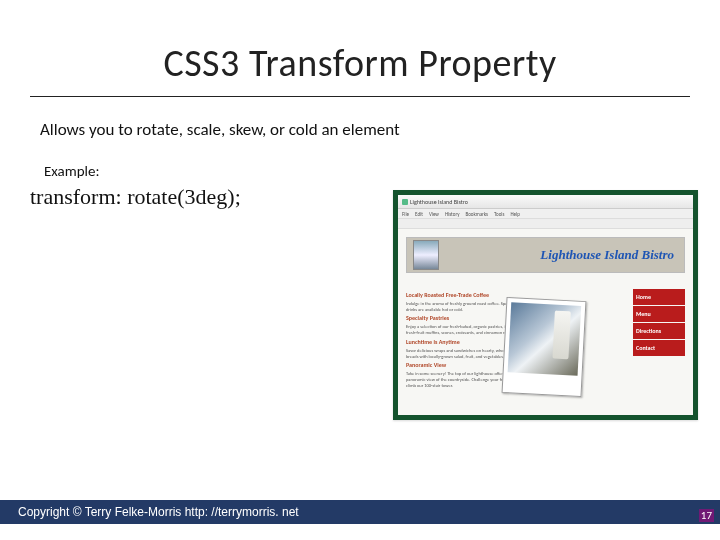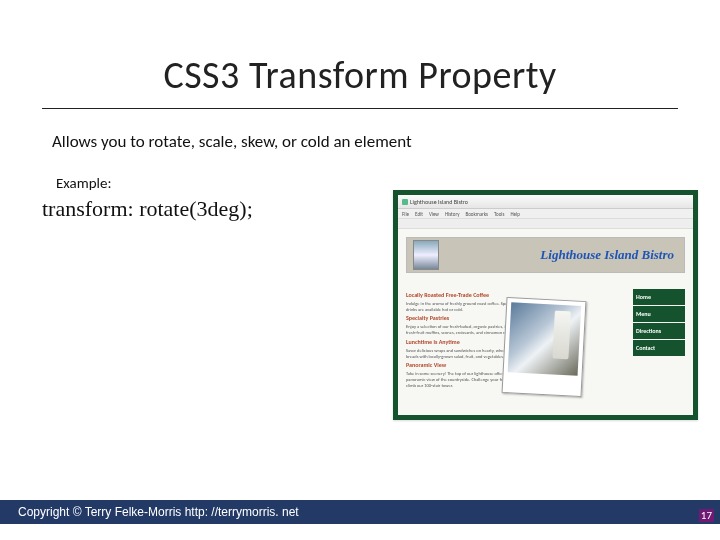--- a/index.html
+++ b/index.html
@@ -9,21 +9,21 @@
     background: #fff;
     font-family: Calibri, "Segoe UI", Arial, sans-serif;
     color: #000;
     position: relative;
     overflow: hidden;
   }
   .slide {
     width: 100%;
     height: 100%;
     position: relative;
-    padding: 12px;
+    padding: 0;
   }
   .title {
     text-align: center;
     font-size: 38px;
     font-weight: 400;
     font-family: "Calibri Light", Calibri, sans-serif;
     color: #222;
     padding: 40px 80px 6px 80px;
     letter-spacing: 0.5px;
   }
@@ -132,21 +132,21 @@
   }
   .ss-main h4 { color: #b1492b; font-size: 6px; margin: 3px 0 1px; }
   .ss-main p { color:#555; font-size:4.5px; margin-bottom:1px; max-width: 120px;}
   .ss-nav {
     width: 52px;
     display: flex;
     flex-direction: column;
     gap: 1px;
   }
   .ss-nav .navbtn {
-    background: #14532d;
+    background: #b91c1c;
     color: #fff;
     font-size: 6px;
     font-weight: bold;
     padding: 4px 3px;
   }
   .polaroid {
     position: absolute;
     left: 98px;
     top: 10px;
     width: 80px;

